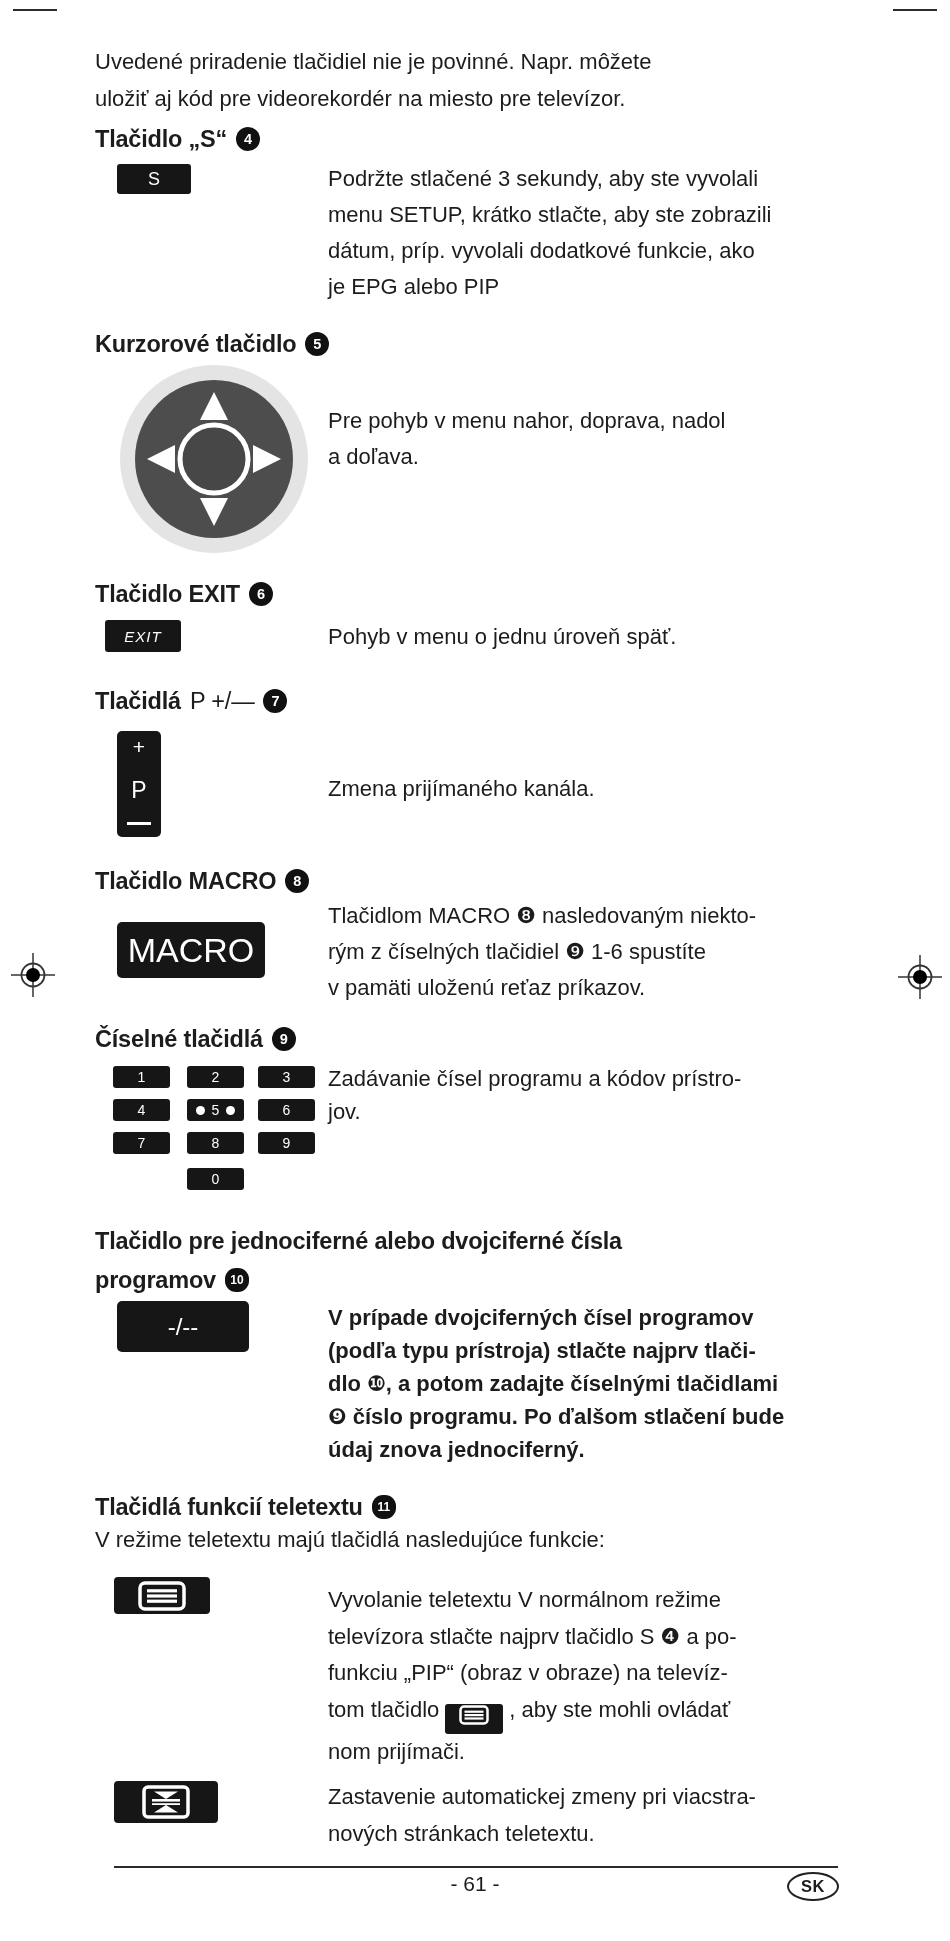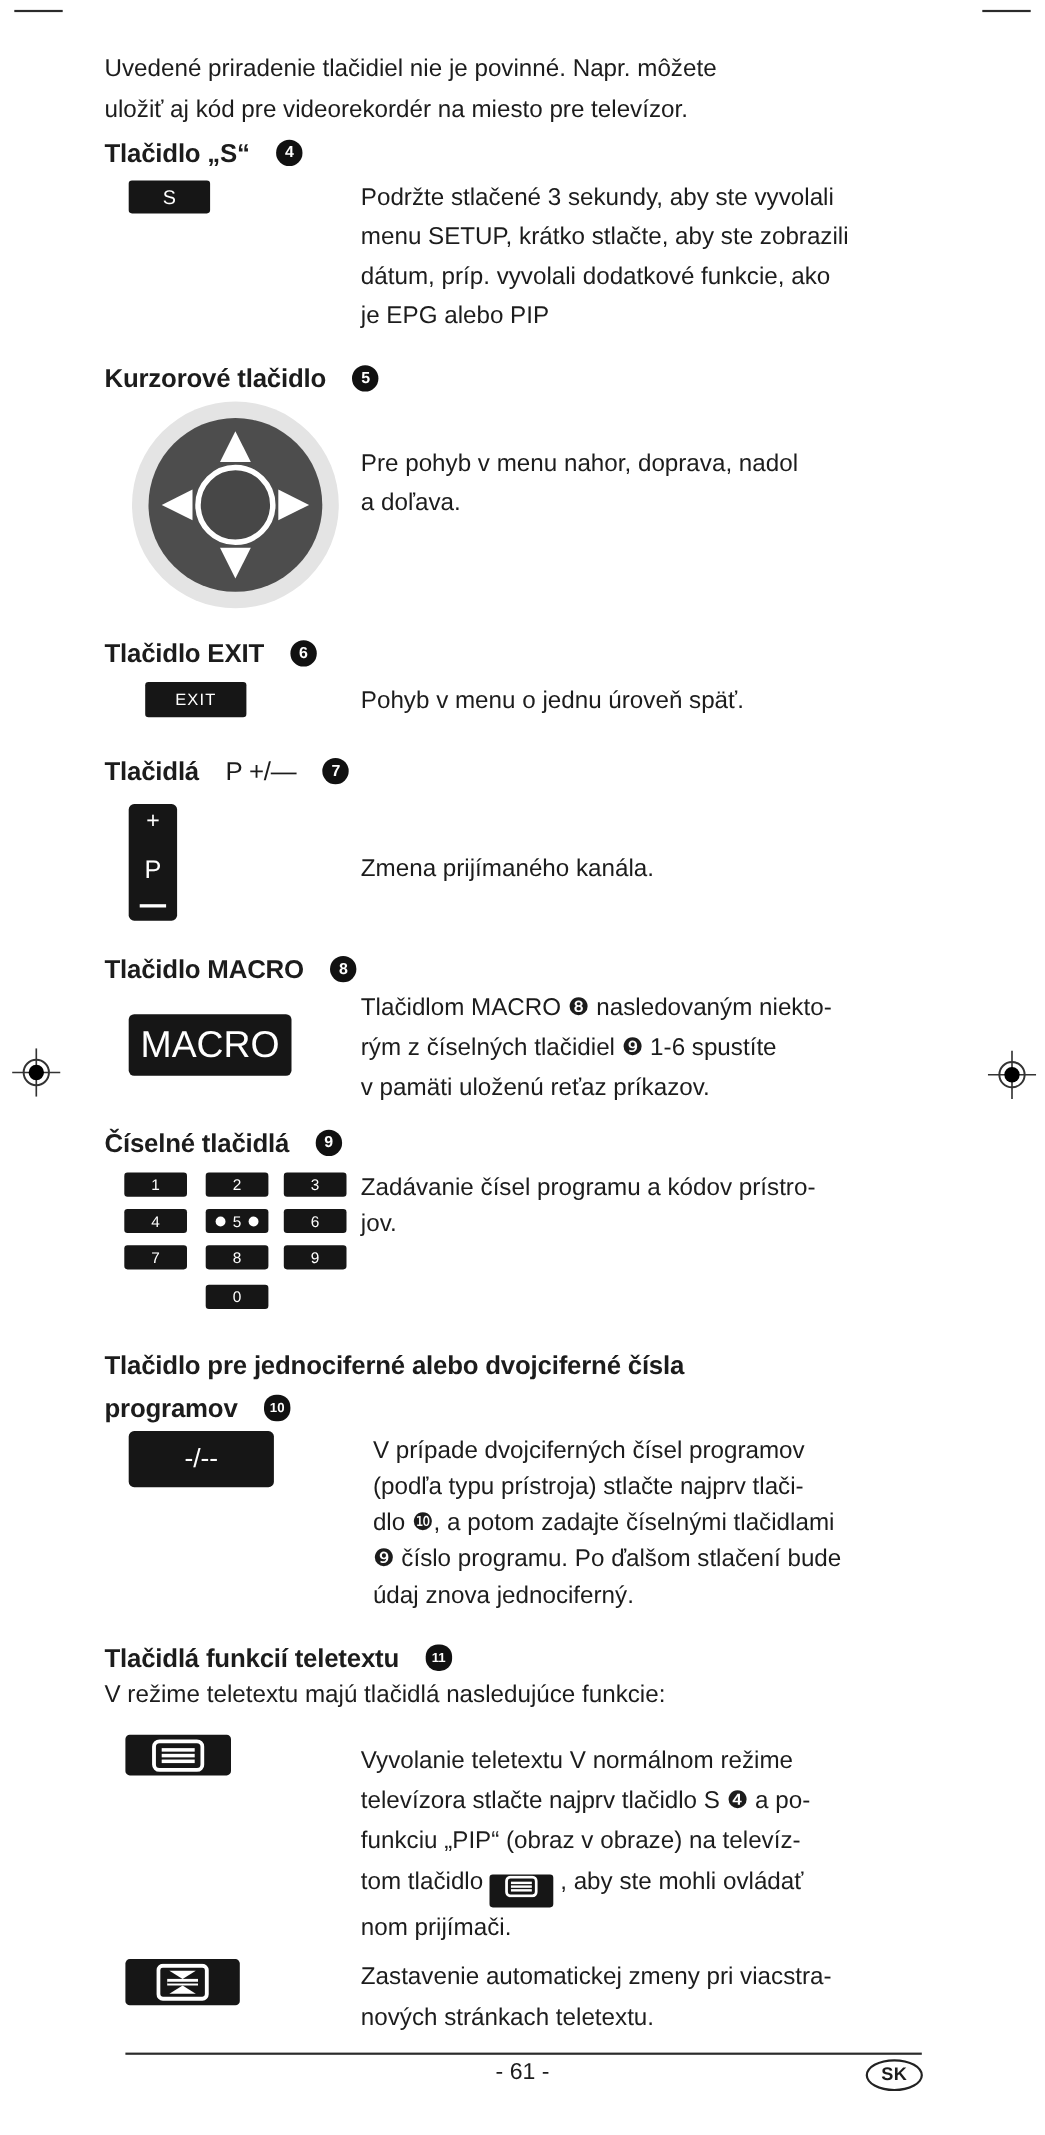--- a/index.html
+++ b/index.html
@@ -6,21 +6,21 @@
   .page{
     position:relative;width:950px;height:1941px;background:#ffffff;
     font-family:"Liberation Sans","DejaVu Sans",sans-serif;color:#1c1c1c;
     overflow:hidden;margin:0 auto;
   }
   .abs{position:absolute;}
   .line{white-space:nowrap;}
   .txtcol{position:absolute;font-size:22px;}
   .heading{
     position:absolute;font-size:23.5px;font-weight:bold;letter-spacing:-0.2px;
-    display:flex;align-items:center;gap:24px;white-space:nowrap;line-height:30px;
+    display:flex;align-items:center;gap:9px;white-space:nowrap;line-height:30px;
   }
   .heading .light{font-weight:400;}
   .badge{
     display:inline-flex;width:24px;height:24px;border-radius:50%;
     background:#111;color:#fff;font-size:14.5px;font-weight:bold;
     align-items:center;justify-content:center;letter-spacing:0;flex:0 0 auto;
   }
   .badge.two{font-size:12px;border-radius:11px;}
   .key{
     position:absolute;background:#161616;color:#fff;border-radius:3px;
@@ -99,21 +99,21 @@
   </div>
   <div class="txtcol" style="left:328px;top:403px;line-height:36px;">
     <div class="line">Pre pohyb v menu nahor, doprava, nadol</div>
     <div class="line">a doľava.</div>
   </div>
 
   <div class="heading" style="left:95px;top:579px;">
     <span>Tlačidlo EXIT</span>
     <span class="badge">6</span>
   </div>
-  <div class="key" style="left:132px;top:620px;width:92px;height:32px;font-size:15px;letter-spacing:1px;">
+  <div class="key" style="left:105px;top:620px;width:76px;height:32px;font-size:15px;letter-spacing:1px;font-style:italic;">
     <span>EXIT</span>
   </div>
   <div class="txtcol" style="left:328px;top:619px;line-height:36px;">
     <div class="line">Pohyb v menu o jednu úroveň späť.</div>
   </div>
 
   <div class="heading" style="left:95px;top:686px;">
     <span>Tlačidlá</span>
     <span class="light">P +/—</span>
     <span class="badge">7</span>
@@ -203,21 +203,21 @@
   <div class="heading" style="left:95px;top:1226px;">
     <span>Tlačidlo pre jednociferné alebo dvojciferné čísla</span>
   </div>
   <div class="heading" style="left:95px;top:1265px;text-align:center;">
     <span>programov</span>
     <span class="badge two">10</span>
   </div>
   <div class="key" style="left:117px;top:1301px;width:132px;height:51px;font-size:24px;border-radius:5px;">
     <span>-/--</span>
   </div>
-  <div class="txtcol" style="left:339px;top:1301px;line-height:33px;">
+  <div class="txtcol" style="left:328px;top:1301px;line-height:33px;font-weight:bold;">
     <div class="line">V prípade dvojciferných čísel programov</div>
     <div class="line">(podľa typu prístroja) stlačte najprv tlači-</div>
     <div class="line">dlo ❿, a potom zadajte číselnými tlačidlami</div>
     <div class="line">❾ číslo programu. Po ďalšom stlačení bude</div>
     <div class="line">údaj znova jednociferný.</div>
   </div>
 
   <div class="heading" style="left:95px;top:1492px;">
     <span>Tlačidlá funkcií teletextu</span>
     <span class="badge two">11</span>

